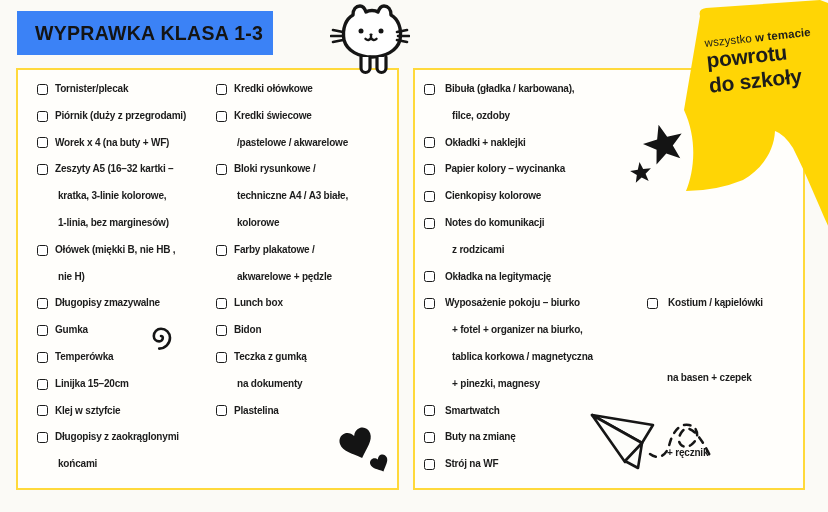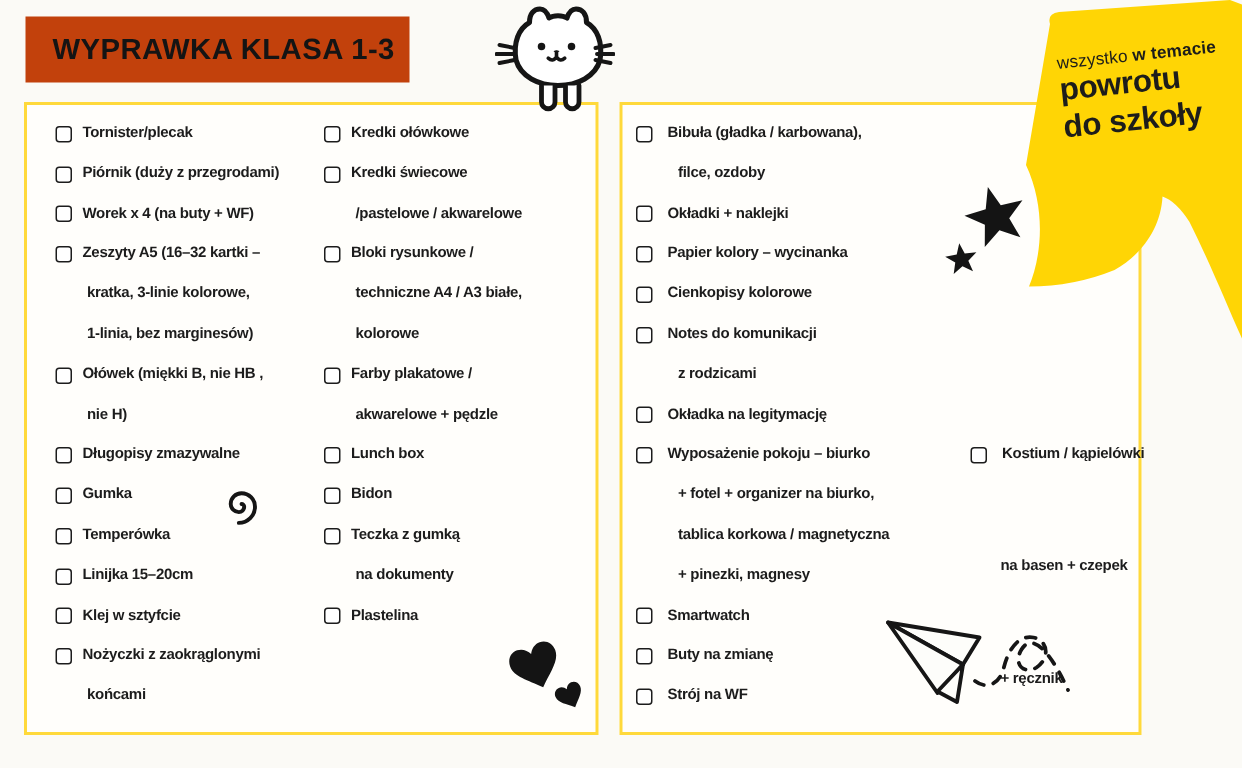--- a/index.html
+++ b/index.html
@@ -6,31 +6,31 @@
   html,body { width:828px; height:512px; }
   body {
     position:relative;
     background:#FBFAF6;
     font-family:"Liberation Sans", sans-serif;
     color:#1c1c1c;
     overflow:hidden;
   }
   .banner {
     position:absolute; left:17px; top:11px; width:256px; height:44px;
-    background:#c2410c; display:flex; align-items:center; padding-left:18px;
+    background:#3b82f6; display:flex; align-items:center; padding-left:18px;
     z-index:2;
   }
   .banner h1 { font-size:19.5px; font-weight:700; letter-spacing:0.3px; color:#141414; }
 
   .panel {
     position:absolute; top:68px; height:422px;
     background:#FFFEFB; border:2px solid #FFD93B; z-index:1;
   }
   .panel.left  { left:16px;  width:383px; }
-  .panel.right { left:413px; width:348px; }
+  .panel.right { left:413px; width:392px; }
 
   .col { position:absolute; top:6px; }
   .col-l1 { left:19px; }
   .col-l2 { left:198px; }
   .col-r1 { left:9px; }
   .col-r2 { left:232px; top:220px; }
 
   .item .line {
     line-height:26.8px; font-size:10px; font-weight:700;
     letter-spacing:-0.2px; white-space:nowrap; color:#1c1c1c;
@@ -129,21 +129,21 @@
       </div>
       <div class="item">
         <div class="line first">
           <span class="checkbox"></span>
           <span>Klej w sztyfcie</span>
         </div>
       </div>
       <div class="item">
         <div class="line first">
           <span class="checkbox"></span>
-          <span>Nożyczki z zaokrąglonymi</span>
+          <span>Długopisy z zaokrąglonymi</span>
         </div>
         <div class="line cont">końcami</div>
       </div>
     </div>
   <div class="col col-l2">
       <div class="item">
         <div class="line first">
           <span class="checkbox"></span>
           <span>Kredki ołówkowe</span>
         </div>

